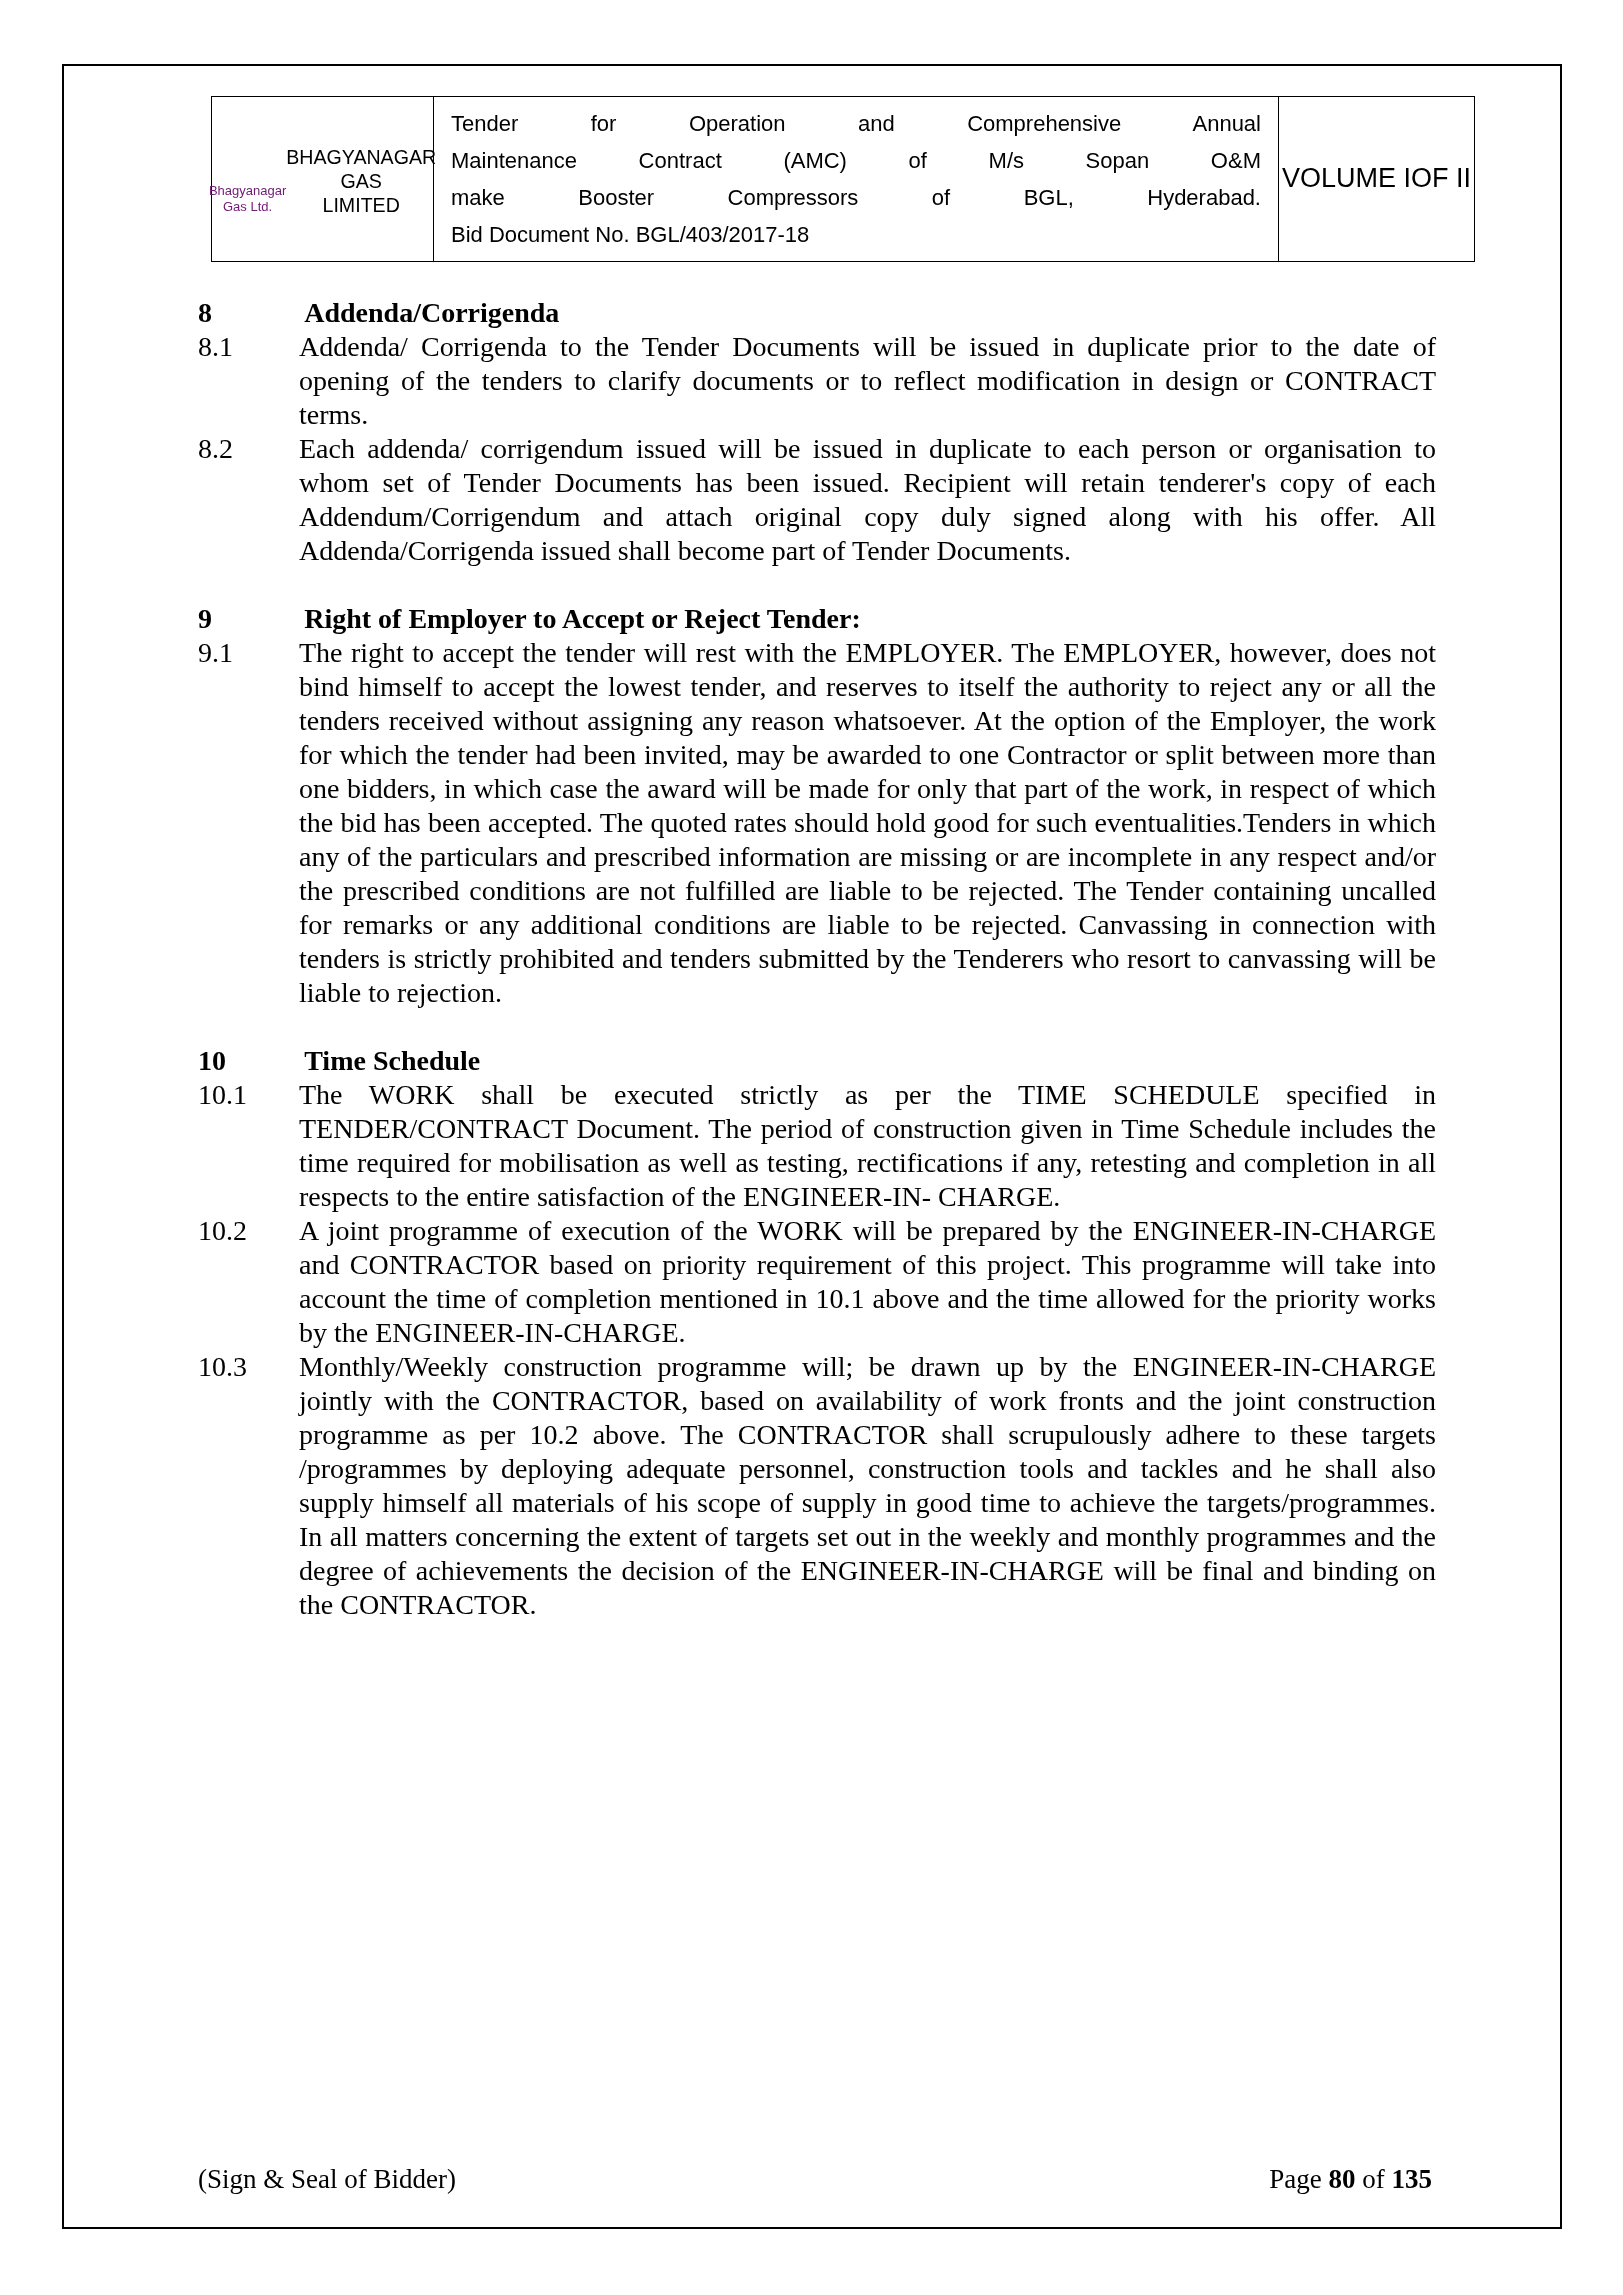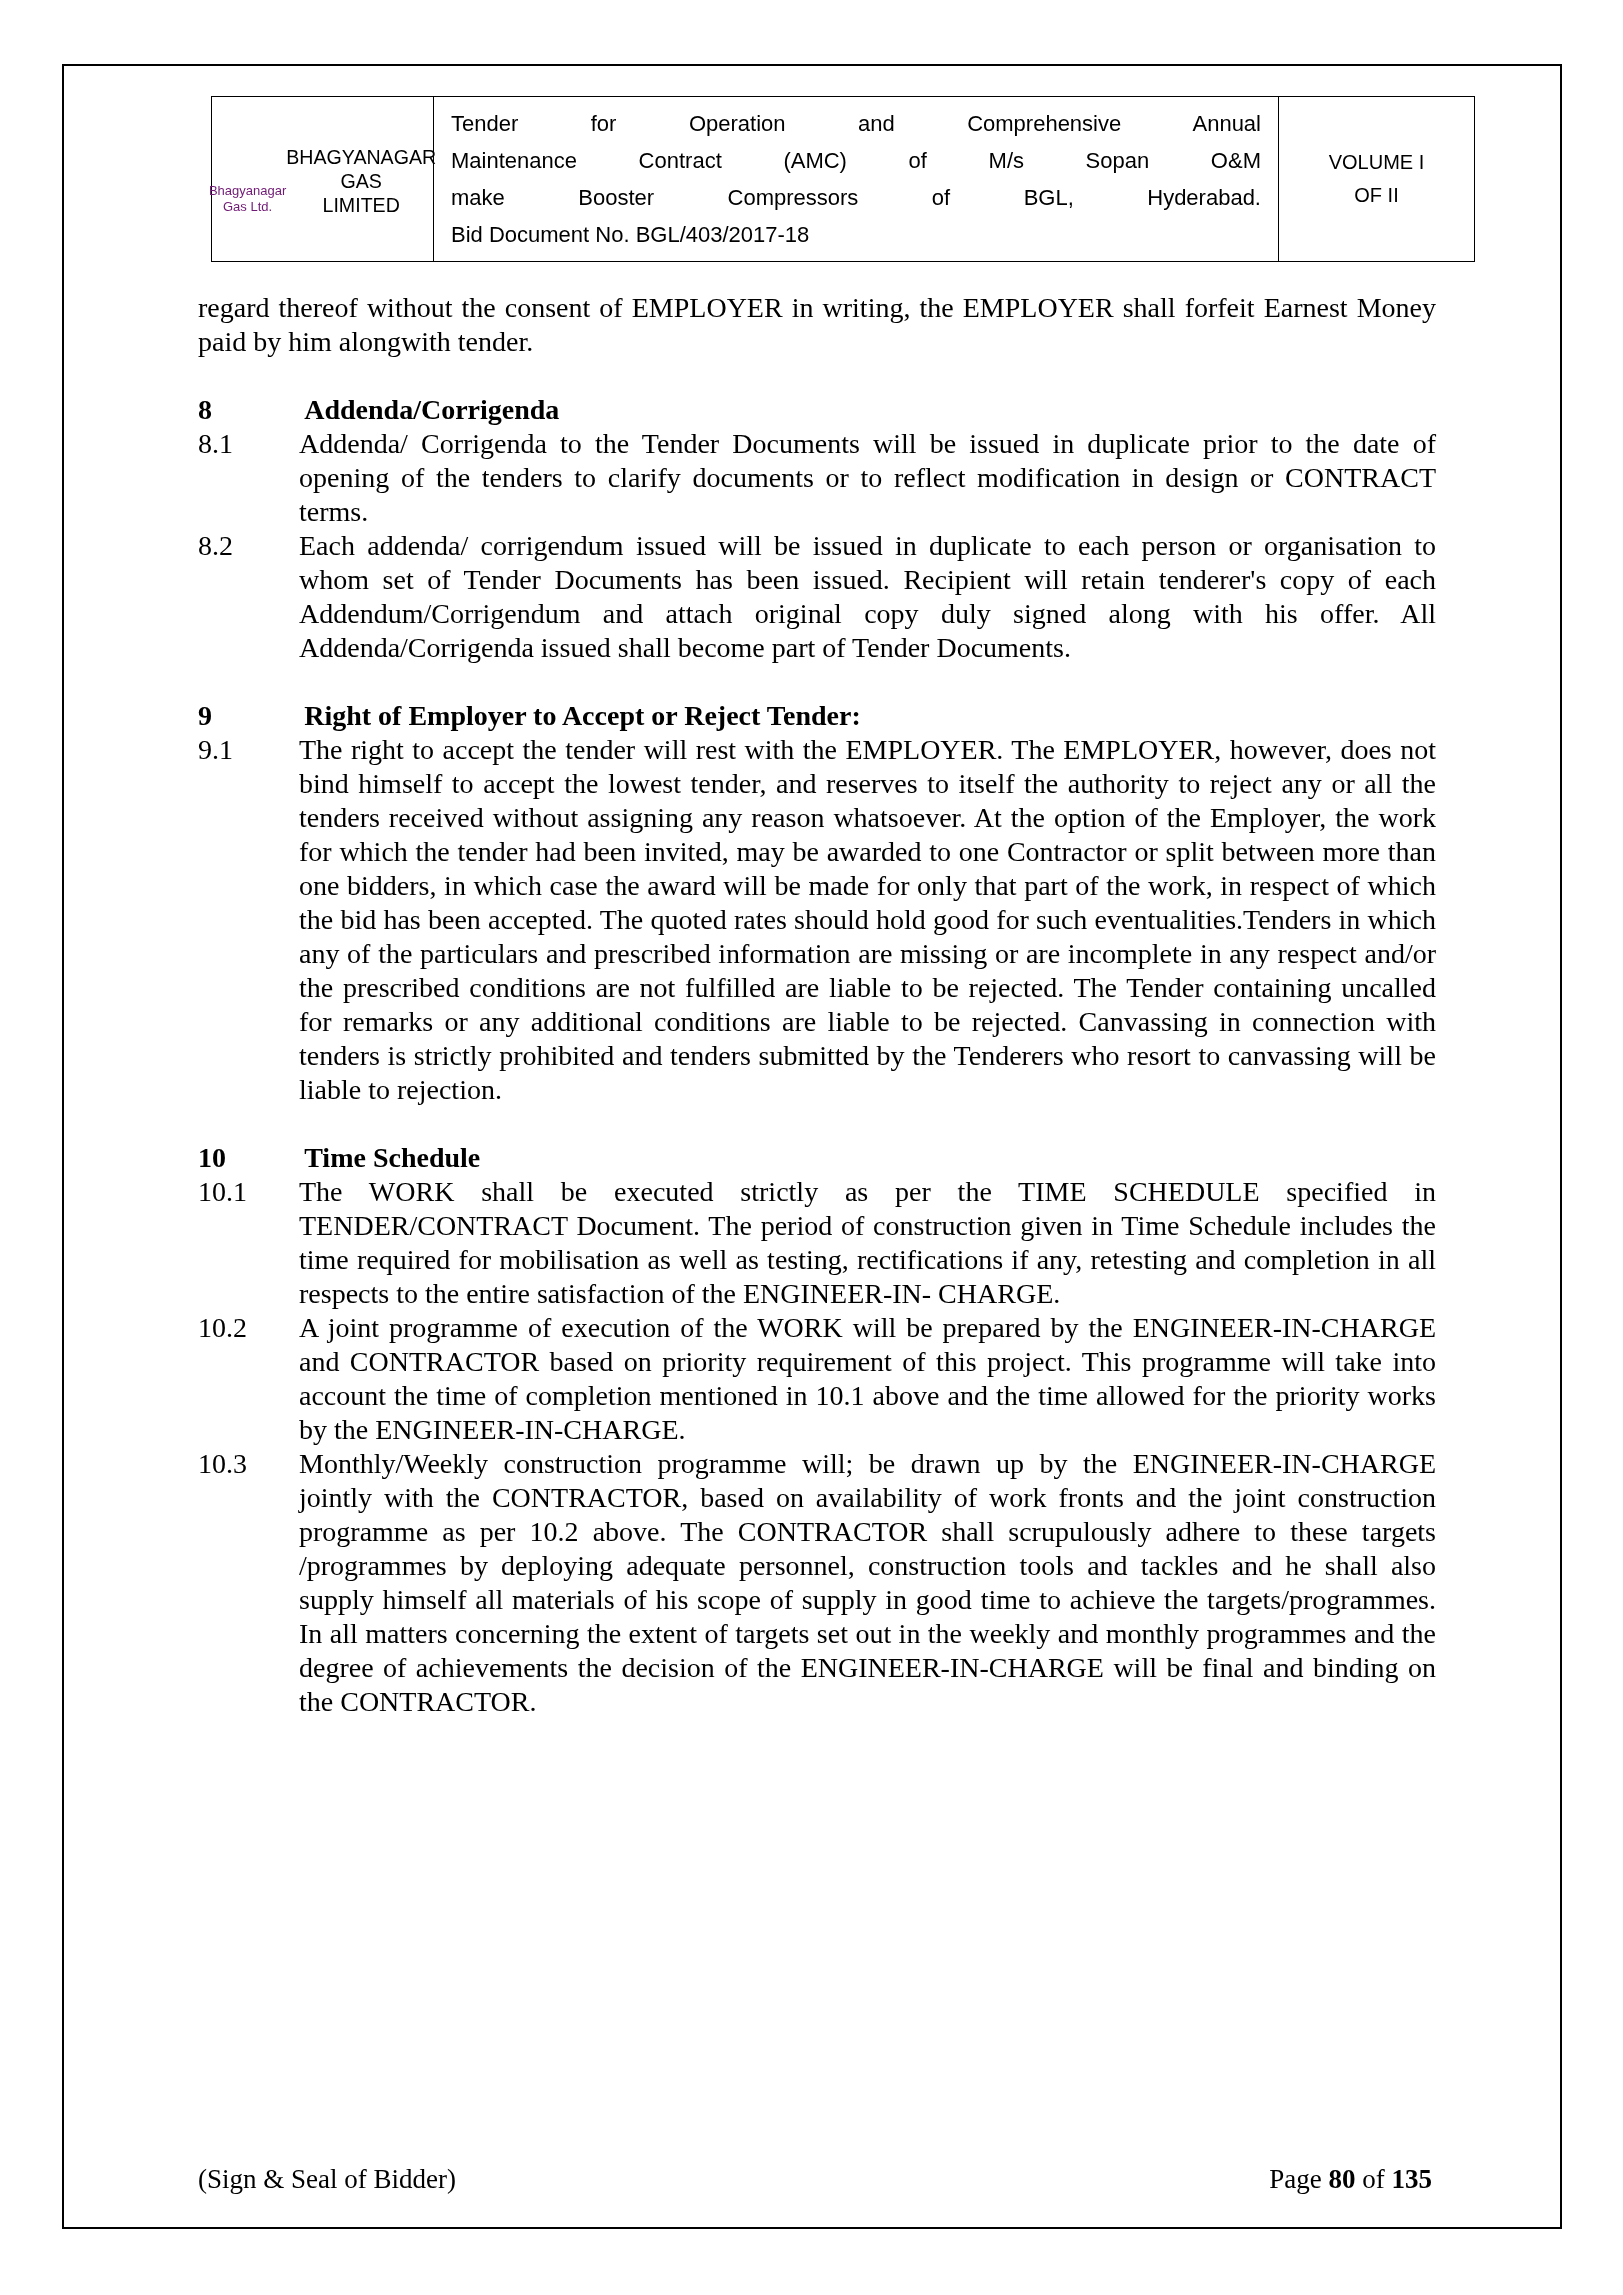--- a/index.html
+++ b/index.html
@@ -28,23 +28,23 @@
     padding: 7.9px 3.9px; text-align: center;
   }
   .cell-title {
     width: 845px; border-right: 1.3px solid #000;
     padding: 7.9px 17px;
     font-family: Liberation Sans, sans-serif;
     font-size: 22px; line-height: 37px;
   }
   .cell-volume {
     width: 195px;
-    display: flex; flex-direction: column; align-items: center; justify-content: center;
+    display: flex; flex-direction: row; align-items: center; justify-content: center;
     font-family: "Liberation Sans", sans-serif;
-    font-size: 20px; line-height: 33px;
+    font-size: 27px; line-height: 33px;
   }
   .title-line { text-align: justify; text-align-last: justify; }
   .bid-line   { }
   .logo-caption {
     font-family: "Liberation Sans", sans-serif;
     font-size: 13px; line-height: 15.7px; color: #701a75; margin-top: 40px;
   }
   .org-name {
     font-family: "Liberation Sans", sans-serif;
     font-size: 19.6px; line-height: 24px; color: #000; margin-top: 3.9px;
@@ -102,21 +102,20 @@
 
     <div class="cell-volume">
       <div>VOLUME I</div>
       <div>OF II</div>
     </div>
 
   </div>
 
   <div class="content">
 
-    <p class="intro" style="margin:0;">regard thereof without the consent of EMPLOYER in writing, the EMPLOYER shall forfeit Earnest Money paid by him alongwith tender.</p>
 
     <div class="sec">
       <div class="row sec-heading">
         <span class="num">8</span>
         <span class="title">Addenda/Corrigenda</span>
       </div>
       <div class="row">
         <span class="num">8.1</span>
         <div class="text">Addenda/ Corrigenda to the Tender Documents will be issued in duplicate prior to the date of opening of the tenders to clarify documents or to reflect modification in design or CONTRACT terms.</div>
       </div>

